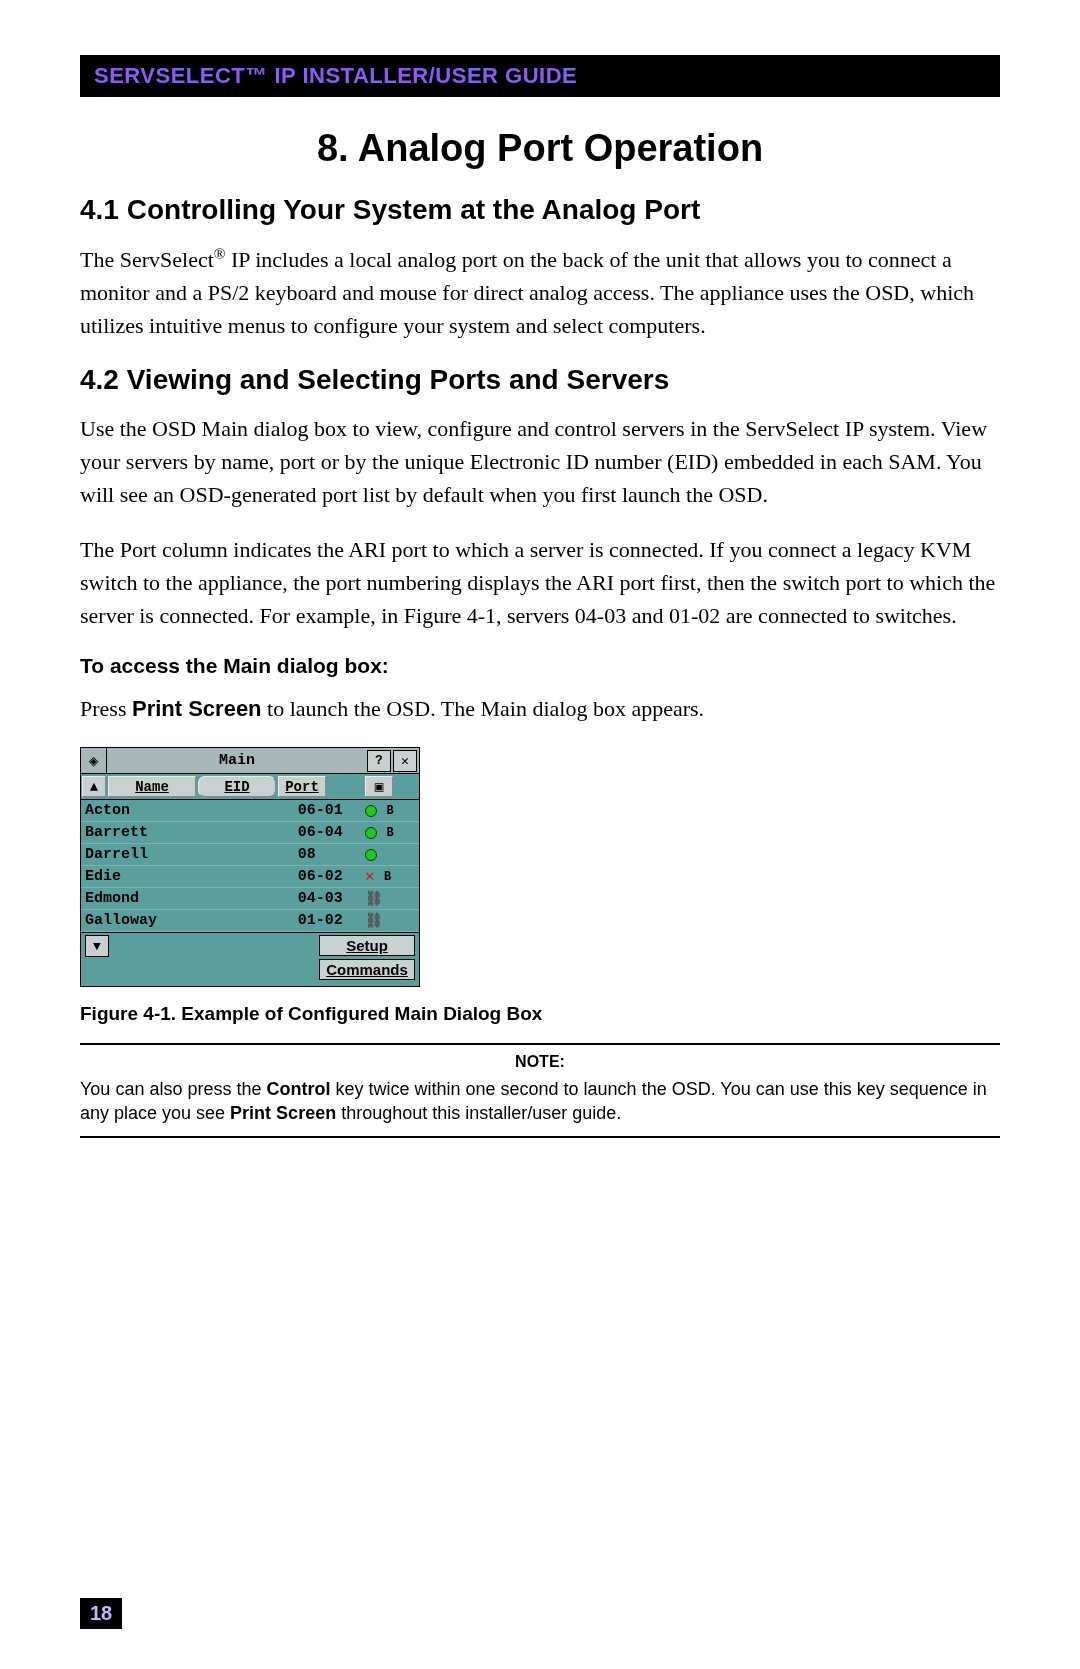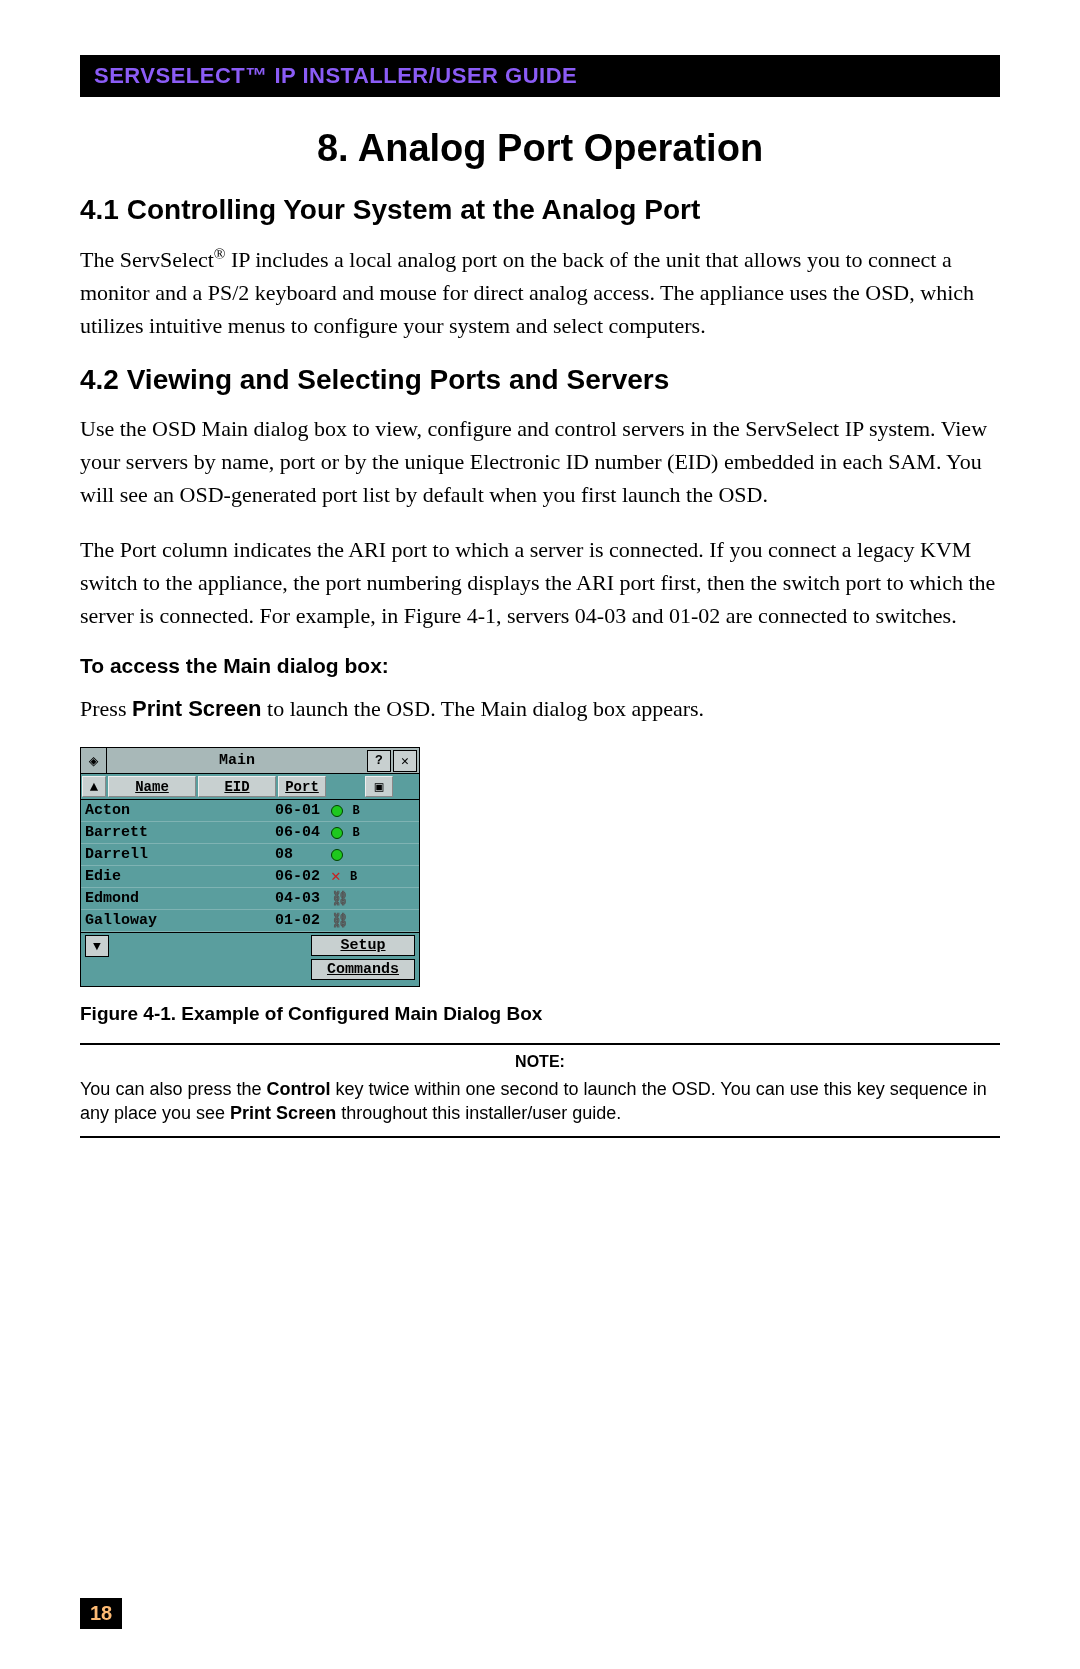--- a/index.html
+++ b/index.html
@@ -66,21 +66,21 @@
     text-align: center;
     font-weight: bold;
     font-size: 16px;
     margin-bottom: 4px;
   }
   .page-number {
     position: absolute;
     bottom: 40px;
     left: 80px;
     background: #000;
-    color: #fdba74;
+    color: #c4b5fd;
     font-family: Arial, Helvetica, sans-serif;
     font-weight: bold;
     font-size: 20px;
     padding: 4px 10px;
   }
 
   
   .osd {
     width: 340px;
     border: 1px solid #000;
@@ -137,30 +137,31 @@
     margin: 2px 1px;
     display: flex;
     align-items: center;
     justify-content: center;
     font-family: "Courier New", monospace;
     font-size: 14px;
   }
   .osd-h u { text-decoration: underline; }
   .h-arrow { width: 24px; }
   .h-name { width: 88px; }
-  .h-eid  { width: 78px; }
+  .h-eid  { width: 78px; border-radius: 7px; }
   .h-port { width: 48px; }
   .h-stat { width: 28px; margin-left: 38px; }
   .osd-rows { }
   .osd-row {
     display: flex;
     align-items: center;
     height: 22px;
     border-bottom: 1px solid #7fb3b3;
     padding-left: 4px;
+    justify-content: space-between;
   }
   .osd-row.sel { background: #8a7fff; }
   .cell-name { width: 112px; }
   .cell-eid  { width: 78px; }
   .cell-port { width: 54px; }
   .cell-icons { width: 56px; display:flex; align-items:center; gap:6px; padding-left:2px;}
   .dot { width:12px; height:12px; border-radius:50%; display:inline-block; border:1px solid #004000;}
   .dot.green { background:#1ec81e; }
   .dot.yellow { background:#e8e820; }
   .x-red { color:#c82020; font-weight:bold; font-size:16px; line-height:12px;}
@@ -175,26 +176,26 @@
     border-top:1px solid #000;
   }
   .osd-scroll {
     width:24px; height:22px;
     background:#c8d0d0; border:1px solid #000;
     display:flex; align-items:center; justify-content:center;
     font-size:13px;
   }
   .osd-buttons { display:flex; flex-direction:column; gap:3px; align-items:flex-end; margin-top:0;}
   .osd-btn {
-    width: 104px;
+    width: 96px;
     background:#c8d0d0;
     border:1px solid #000;
     text-align:center;
     padding:1px 0;
-    font-family:Liberation Mono, monospace;
+    font-family:Liberation Sans, sans-serif;
     font-size:15px;
   }
   .osd-btn u { text-decoration: underline; }
 </style>
 </head>
 <body>
 
 <div class="header-bar">SERVSELECT™ IP INSTALLER/USER GUIDE</div>
 
 <h1 class="chapter-title">8. Analog Port Operation</h1>

